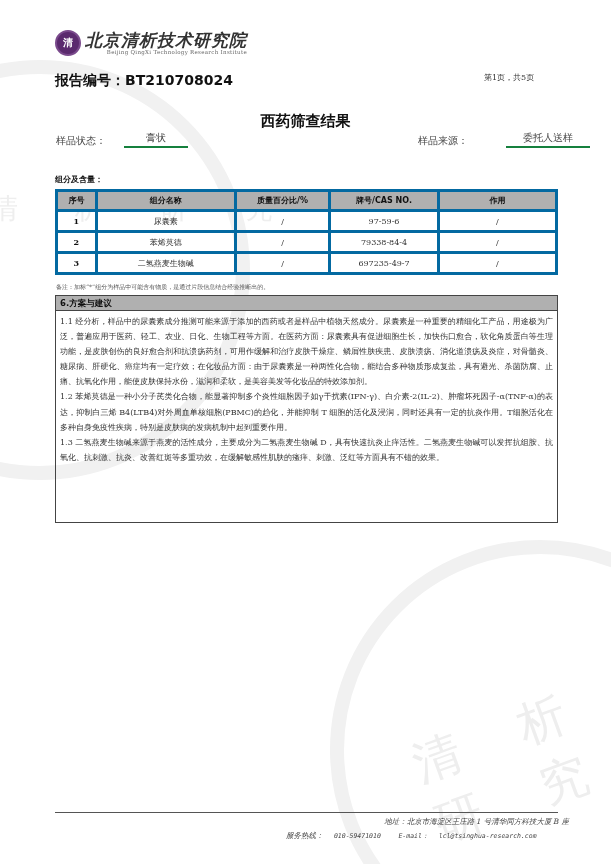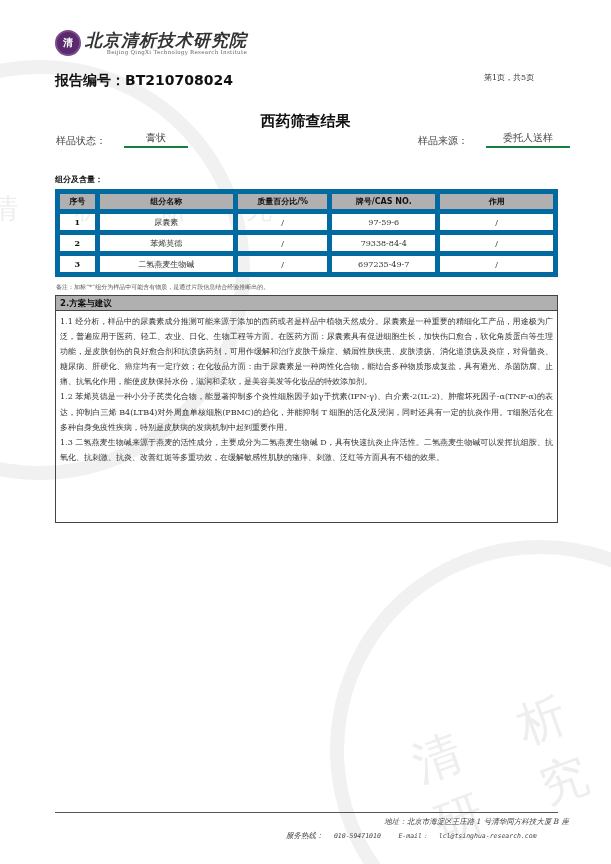--- a/index.html
+++ b/index.html
@@ -30,27 +30,27 @@
     .report-no { position: absolute; left: 55px; top: 72px; font-size: 14px; font-weight: bold; color: #111; font-family: "DejaVu Sans", sans-serif; }
     .page-info { position: absolute; left: 484px; top: 72px; font-size: 8px; color: #333; }
 
     .doc-title { position: absolute; left: 0; width: 611px; top: 112px; text-align: center; font-size: 15px; font-weight: bold; color: #111; font-family: "DejaVu Sans", sans-serif; }
 
     .field-row { position: absolute; top: 131px; font-size: 10px; color: #444; display: flex; align-items: flex-end; }
     .field-label { margin-right: 18px; }
     .field-value { border-bottom: 2px solid #15803d; text-align: center; padding-bottom: 1px; }
     .fr-left { left: 56px; }
     .fr-left .field-value { width: 64px; margin-left: 0; }
-    .fr-right { left: 418px; }
+    .fr-right { left: 418px; gap: 20px; }
     .fr-right .field-value { width: 84px; }
 
     .section-label { position: absolute; left: 55px; top: 174px; font-size: 8px; font-weight: bold; color: #111; font-family: "DejaVu Sans", sans-serif; }
 
     table.comp { position: absolute; left: 55px; top: 189px; width: 503px; border-collapse: collapse; font-size: 8px; }
-    table.comp th, table.comp td { border: 5px solid #0369a1; text-align: center; height: 21px; }
+    table.comp th, table.comp td { border: 3px solid #0369a1; text-align: center; height: 21px; }
     table.comp th { background: #b0b0b0; font-weight: bold; color: #111; font-family: "DejaVu Sans", sans-serif; height: 20px; }
     table.comp td { color: #333; }
     table.comp td.idx { font-weight: bold; color: #111; }
     .c1 { width: 40px; } .c2 { width: 140px; margin-left: 24px; } .c3 { width: 95px; } .c4 { width: 109px; } .c5 { width: 119px; }
 
     .note { position: absolute; left: 56px; top: 283px; font-size: 6px; color: #555; }
 
     .advice { position: absolute; left: 55px; top: 295px; width: 503px; height: 228px; border: 1px solid #444; }
     .advice-head { background: #b0b0b0; height: 15px; line-height: 15px; padding-left: 4px; font-size: 8.5px; font-weight: bold; color: #111; border-bottom: 1px solid #444; font-family: "DejaVu Sans", sans-serif; }
     .advice-body { padding: 3px 4px 0 4px; font-size: 8px; line-height: 15.1px; color: #333; text-align: justify; }
@@ -126,21 +126,21 @@
       <td>/</td>
       <td>697235-49-7</td>
       <td>/</td>
     </tr>
   </tbody>
 </table>
 
 <div class="note">备注：加标“*”组分为样品中可能含有物质，是通过片段信息结合经验推断出的。</div>
 
 <div class="advice">
-  <div class="advice-head">2.方案与建议</div>
+  <div class="advice-head">6.方案与建议</div>
   <div class="advice-body">
     <p>1.1 经分析，样品中的尿囊素成分推测可能来源于添加的西药或者是样品中植物天然成分。尿囊素是一种重要的精细化工产品，用途极为广泛，普遍应用于医药、轻工、农业、日化、生物工程等方面。在医药方面：尿囊素具有促进细胞生长，加快伤口愈合，软化角质蛋白等生理功能，是皮肤创伤的良好愈合剂和抗溃疡药剂，可用作缓解和治疗皮肤干燥症、鳞屑性肤疾患、皮肤溃疡、消化道溃疡及炎症，对骨髓炎、糖尿病、肝硬化、癌症均有一定疗效；在化妆品方面：由于尿囊素是一种两性化合物，能结合多种物质形成复盐，具有避光、杀菌防腐、止痛、抗氧化作用，能使皮肤保持水份，滋润和柔软，是美容美发等化妆品的特效添加剂。</p>
     <p>1.2 苯烯莫德是一种小分子芪类化合物，能显著抑制多个炎性细胞因子如γ干扰素(IFN-γ)、白介素-2(IL-2)、肿瘤坏死因子-α(TNF-α)的表达，抑制白三烯 B4(LTB4)对外周血单核细胞(PBMC)的趋化，并能抑制 T 细胞的活化及浸润，同时还具有一定的抗炎作用。T细胞活化在多种自身免疫性疾病，特别是皮肤病的发病机制中起到重要作用。</p>
     <p>1.3 二氢燕麦生物碱来源于燕麦的活性成分，主要成分为二氢燕麦生物碱 D，具有快速抗炎止痒活性。二氢燕麦生物碱可以发挥抗组胺、抗氧化、抗刺激、抗炎、改善红斑等多重功效，在缓解敏感性肌肤的瘙痒、刺激、泛红等方面具有不错的效果。</p>
   </div>
 </div>
 
 <div class="footer-line"></div>
 <div class="footer-addr">地址：北京市海淀区王庄路 1 号清华同方科技大厦 B 座</div>
 <div class="footer-contact">

